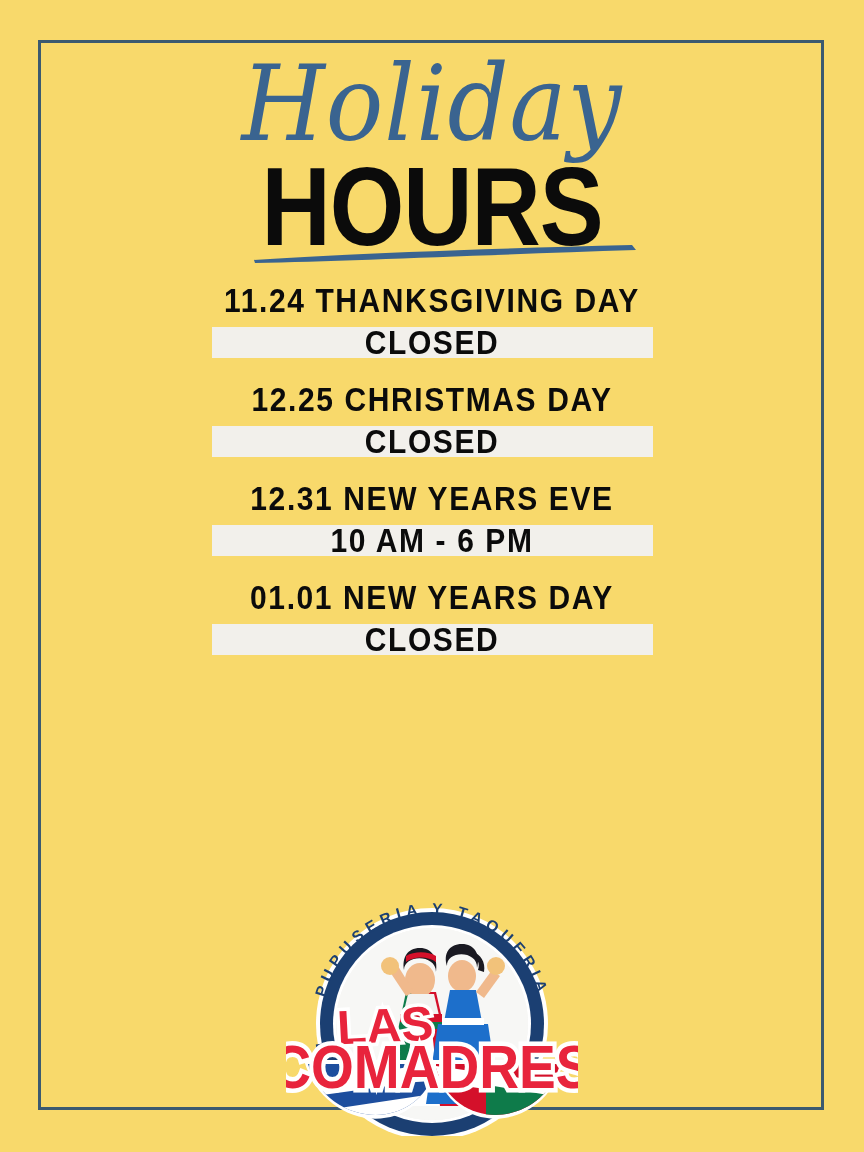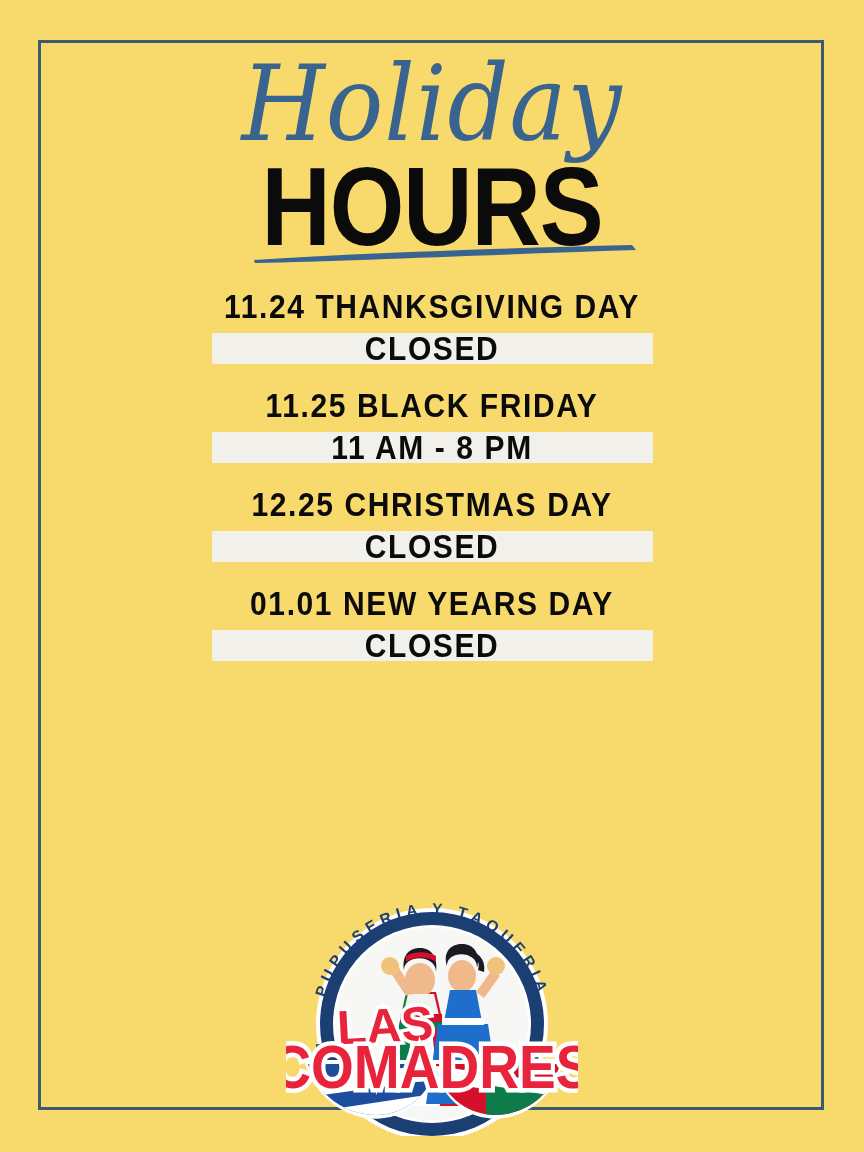--- a/index.html
+++ b/index.html
@@ -77,21 +77,21 @@
     left: 252px;
     top: 244px;
     width: 386px;
     height: 20px;
     z-index: 2;
   }
   
   #hours-list {
     position: absolute;
     left: 0;
-    top: 284px;
+    top: 278px;
     width: 864px;
   }
   .hour-row {
     position: relative;
     height: 99px;
   }
   .row-highlight {
     position: absolute;
     left: 212px;
     top: 49px;
@@ -159,33 +159,33 @@
   </div>
 
   <div id="hours-list">
 
     <div class="hour-row">
       <div class="row-highlight"></div>
       <div class="row-date">11.24 THANKSGIVING DAY</div>
       <div class="row-time">CLOSED</div>
     </div>
 
-    <div class="hour-row">
-      <div class="row-highlight"></div>
-      <div class="row-date">11.25 BLACK FRIDAY</div>
-      <div class="row-time">11 AM - 8 PM</div>
-    </div>
 
 
     <div class="hour-row">
       <div class="row-highlight"></div>
       <div class="row-date">12.25 CHRISTMAS DAY</div>
       <div class="row-time">CLOSED</div>
     </div>
 
+    <div class="hour-row">
+      <div class="row-highlight"></div>
+      <div class="row-date">12.31 NEW YEARS EVE</div>
+      <div class="row-time">10 AM - 6 PM</div>
+    </div>
 
     <div class="hour-row">
       <div class="row-highlight"></div>
       <div class="row-date">01.01 NEW YEARS DAY</div>
       <div class="row-time">CLOSED</div>
     </div>
 
   </div>
 
   <div id="logo">

